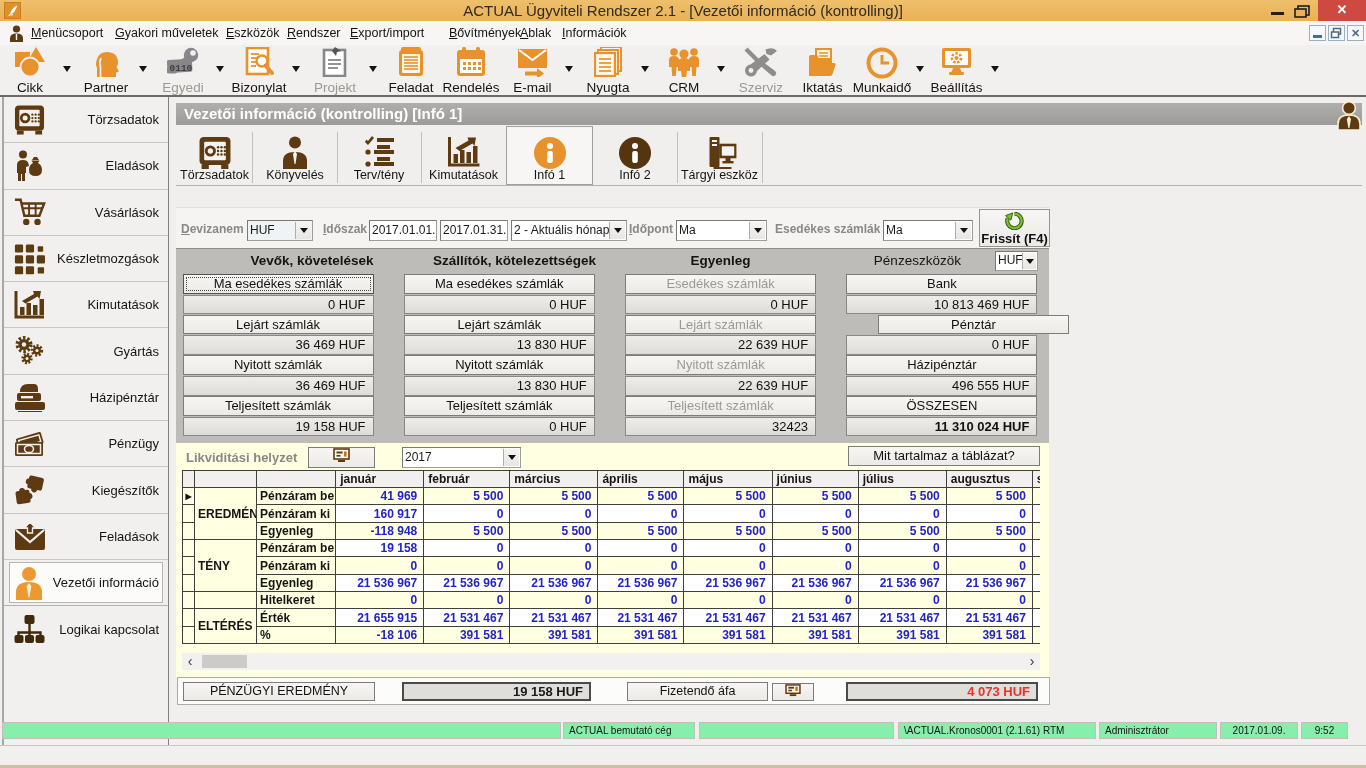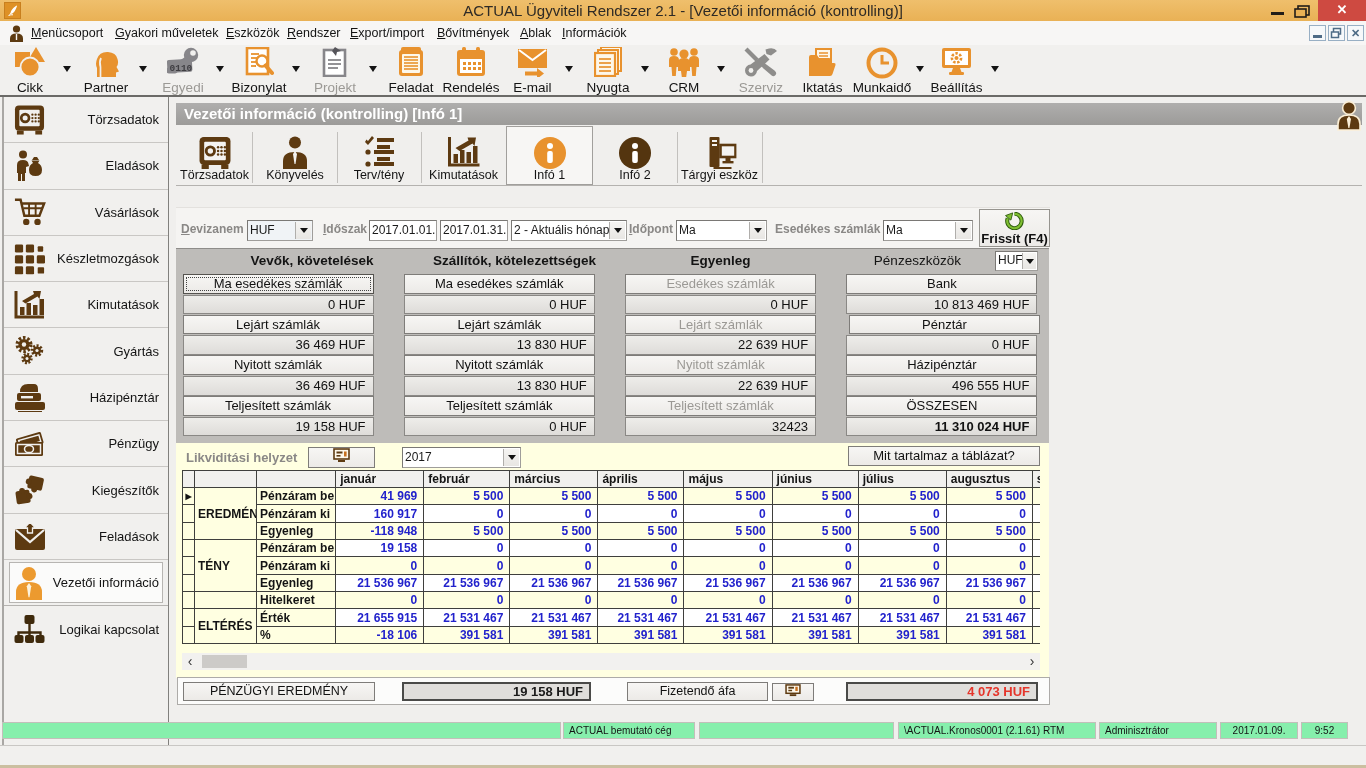--- a/index.html
+++ b/index.html
@@ -34,21 +34,21 @@
     <circle cx="7.5" cy="4" r="3.6" fill="#5D3A11"></circle>
     <path d="M1 17 v-3.5 q0-5 6.5-5 q6.5 0 6.5 5 V17 Z" fill="#5D3A11"></path>
     <rect x="6.8" y="9" width="1.4" height="6" fill="#F7F6F5"></rect>
   </svg>
 <div class="ab" style="left:0;top:21px;width:1366px;height:24px;line-height:24px;font-size:12.5px;color:#141414;white-space:nowrap">
 <span class="ab" style="left:31px"><u>M</u>enücsoport</span>
 <span class="ab" style="left:115px"><u>G</u>yakori műveletek</span>
 <span class="ab" style="left:226px"><u>E</u>szközök</span>
 <span class="ab" style="left:287px"><u>R</u>endszer</span>
 <span class="ab" style="left:350px"><u>E</u>xport/import</span>
-<span class="ab" style="left:437px"><u>B</u>ővítmények</span>
+<span class="ab" style="left:449px"><u>B</u>ővítmények</span>
 <span class="ab" style="left:520px"><u>A</u>blak</span>
 <span class="ab" style="left:562px"><u>I</u>nformációk</span>
 </div>
 <div class="ab" style="left:1309px;top:25px;width:17px;height:16px;background:#F6F8FA;border:1px solid #98AFC4">
     <div style="margin:9px 3px 0;height:2.5px;background:#4E6B86"></div>
   </div>
 <div class="ab" style="left:1328px;top:25px;width:17px;height:16px;background:#F6F8FA;border:1px solid #98AFC4"><svg width="15" height="14" viewBox="0 0 15 14">
       <rect x="4.5" y="2.5" width="7" height="5.5" fill="none" stroke="#4E6B86" stroke-width="1.5"></rect>
       <rect x="2.5" y="6" width="7" height="5.5" fill="#F6F8FA" stroke="#4E6B86" stroke-width="1.5"></rect>
     </svg></div>
@@ -574,21 +574,21 @@
 <div class="val ab" style="left:625.1px;top:294.7px;width:191px;height:19.5px;line-height:18px;font-size:13px;padding-right:7px;">0 HUF</div>
 <div class="btn ab" style="left:625.1px;top:314.7px;width:191px;height:19.5px;line-height:18px;font-size:13px;color:#9B9995">Lejárt számlák</div>
 <div class="val ab" style="left:625.1px;top:335.4px;width:191px;height:19.5px;line-height:18px;font-size:13px;padding-right:7px;">22 639 HUF</div>
 <div class="btn ab" style="left:625.1px;top:355.4px;width:191px;height:19.5px;line-height:18px;font-size:13px;color:#9B9995">Nyitott számlák</div>
 <div class="val ab" style="left:625.1px;top:376.1px;width:191px;height:19.5px;line-height:18px;font-size:13px;padding-right:7px;">22 639 HUF</div>
 <div class="btn ab" style="left:625.1px;top:396.1px;width:191px;height:19.5px;line-height:18px;font-size:13px;color:#9B9995">Teljesített számlák</div>
 <div class="val ab" style="left:625.1px;top:416.8px;width:191px;height:19.5px;line-height:18px;font-size:13px;padding-right:7px;">32423</div>
 <div class="ab" style="left:846.4px;top:253px;width:142px;text-align:center;font-weight:normal;font-size:13.5px;color:#141414">Pénzeszközök</div>
 <div class="btn ab" style="left:846.4px;top:274.0px;width:191px;height:19.5px;line-height:18px;font-size:13px">Bank</div>
 <div class="val ab" style="left:846.4px;top:294.7px;width:191px;height:19.5px;line-height:18px;font-size:13px;padding-right:7px;">10 813 469 HUF</div>
-<div class="btn ab" style="left:849px;top:314.7px;width:191px;height:19.5px;line-height:18px;font-size:13px">Pénztár</div>
+<div class="btn ab" style="left:878px;top:314.7px;width:191px;height:19.5px;line-height:18px;font-size:13px">Pénztár</div>
 <div class="val ab" style="left:846.4px;top:335.4px;width:191px;height:19.5px;line-height:18px;font-size:13px;padding-right:7px;">0 HUF</div>
 <div class="btn ab" style="left:846.4px;top:355.4px;width:191px;height:19.5px;line-height:18px;font-size:13px">Házipénztár</div>
 <div class="val ab" style="left:846.4px;top:376.1px;width:191px;height:19.5px;line-height:18px;font-size:13px;padding-right:7px;">496 555 HUF</div>
 <div class="btn ab" style="left:846.4px;top:396.1px;width:191px;height:19.5px;line-height:18px;font-size:13px">ÖSSZESEN</div>
 <div class="val ab" style="left:846.4px;top:416.8px;width:191px;height:19.5px;line-height:18px;font-size:13px;padding-right:7px;font-weight:bold;">11 310 024 HUF</div>
 <div class="fi" style="left:995px;top:251px;width:43px;height:20px;line-height:17px">HUF<div style="position:absolute;right:1px;top:1px;bottom:1px;width:14px;background:linear-gradient(#F5F4F2,#E8E6E3);border-left:1px solid #B0AEAB;display:flex;align-items:center;justify-content:center">
       <span class="tri"></span>
     </div></div>
 
 <div class="ab" style="left:176px;top:443px;width:873px;height:235px;background:#FFFFE1"></div>

